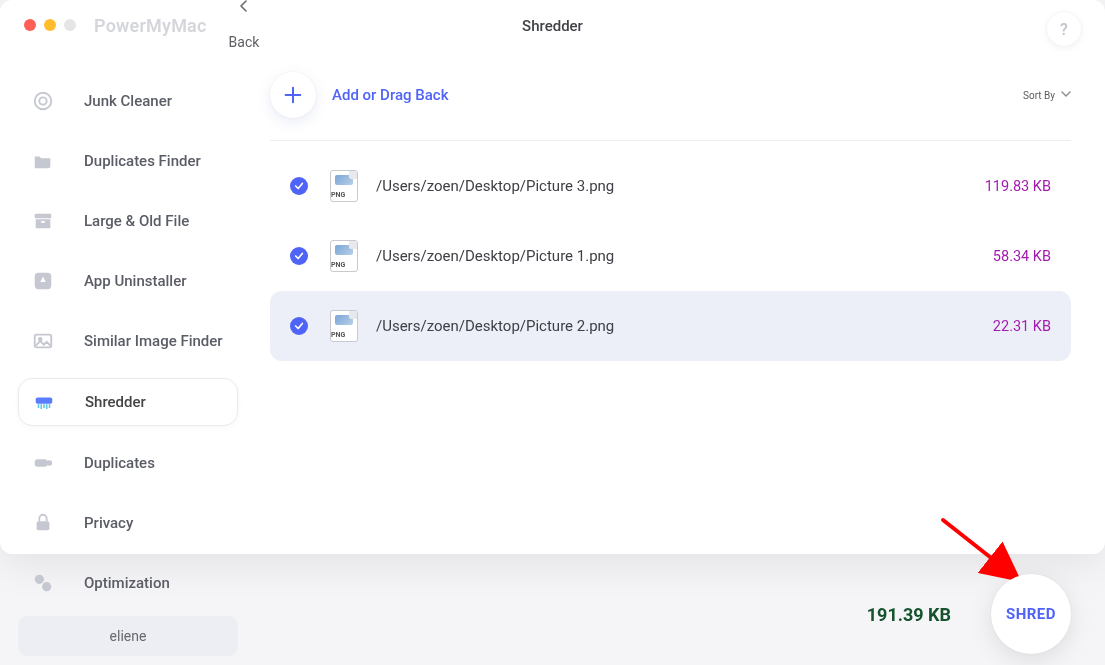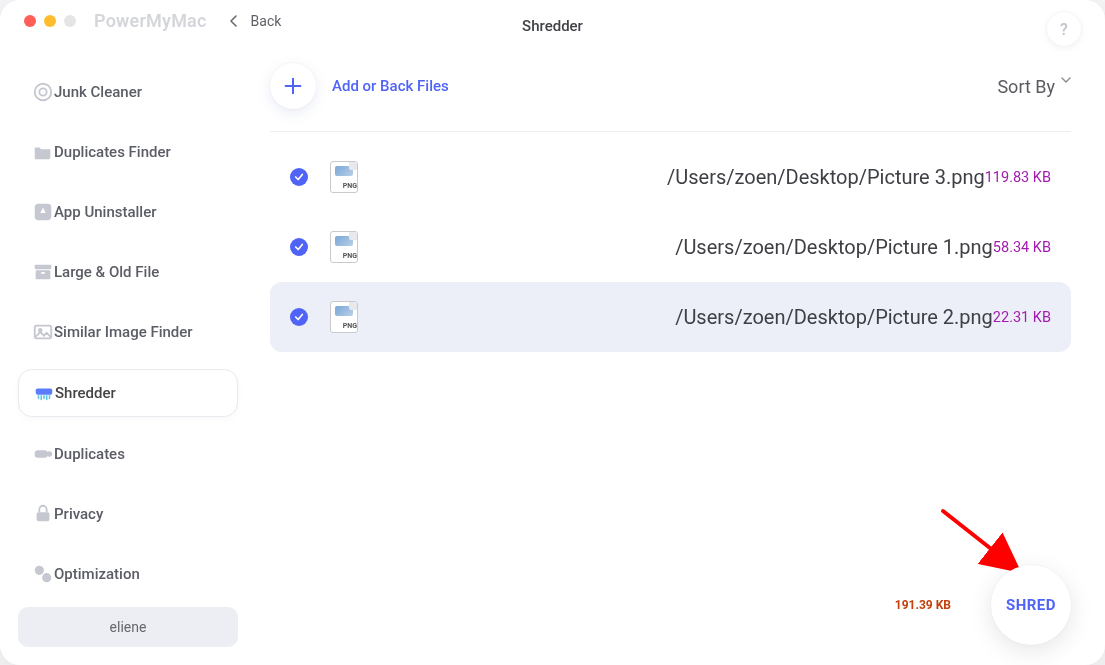--- a/index.html
+++ b/index.html
@@ -1,52 +1,52 @@
 <!DOCTYPE html>
 <html><head>
 <meta charset="utf-8">
 <style>
 * { margin: 0; padding: 0; box-sizing: border-box; font-family: -apple-system, BlinkMacSystemFont, "Segoe UI", Roboto, sans-serif; }
 body { background: #f5f5f7; width: 1105px; height: 665px; overflow: hidden; }
-.window { width: 1105px; height: 665px; background: #ffffff; border-radius: 20px; position: relative; box-shadow: 0 10px 40px rgba(0,0,0,0.08); display: flex; flex-direction: column; }
+.window { width: 1105px; height: 554px; background: #ffffff; border-radius: 12px; position: relative; box-shadow: 0 10px 40px rgba(0,0,0,0.08); display: flex; flex-direction: column; }
 .titlebar { height: 52px; display: flex; align-items: center; padding: 0 24px; position: relative; }
 .traffic { display: flex; gap: 8px; }
 .traffic span { width: 12px; height: 12px; border-radius: 50%; display: block; }
 .traffic .red { background: #ff5f56; }
 .traffic .yellow { background: #ffbd2e; }
 .traffic .grey { background: #e5e5e5; }
 .app-name { margin-left: 18px; color: #d5d6db; font-size: 18px; font-weight: 600; letter-spacing: 0.2px; }
-.back { display: flex; align-items: center; margin-left: 22px; color: #5f6066; font-size: 14px; cursor: pointer; gap: 12px; }
+.back { display: flex; align-items: center; margin-left: 22px; color: #5f6066; font-size: 14px; cursor: pointer; gap: 22px; flex-direction: column; }
 .page-title { position: absolute; left: 50%; transform: translateX(-50%); top: 0; height: 52px; display: flex; align-items: center; color: #414248; font-size: 15px; font-weight: 500; }
 .help-btn { position: absolute; right: 24px; top: 12px; width: 34px; height: 34px; border-radius: 50%; background: #fff; box-shadow: 0 2px 8px rgba(0,0,0,0.06), 0 0 0 1px rgba(0,0,0,0.02); display:flex; align-items:center; justify-content:center; color:#c6c7cf; font-weight:600; cursor:pointer; }
 .body { flex:1; display:flex; }
 .sidebar { width: 250px; padding: 28px 12px 18px 18px; display:flex; flex-direction:column; }
 .nav { flex:1; display:flex; flex-direction:column; gap: 14px; }
-.nav-item { display:flex; align-items:center; gap: 0; padding: 12px 14px; border-radius: 14px; color:#5b5d66; font-size:15px; font-weight:500; cursor:pointer; }
+.nav-item { display:flex; align-items:center; gap: 30px; padding: 12px 14px; border-radius: 14px; color:#5b5d66; font-size:15px; font-weight:500; cursor:pointer; }
 .nav-item.active { background:#fff; border:1px solid #e9eaf0; box-shadow: 0 2px 6px rgba(0,0,0,0.03); color:#444; }
 .nav-icon { width:22px; height:22px; display:flex; align-items:center; justify-content:center; color:#c5c7d1; }
 .nav-item.active .nav-icon { color:#5a7cff; }
 .user-chip { background:#eceef3; border-radius:10px; height:40px; display:flex; align-items:center; justify-content:center; color:#67686e; font-size:14px; margin-top:10px; }
 .main { flex:1; padding: 22px 34px 0 20px; display:flex; flex-direction:column; position:relative; }
 .toolbar { display:flex; align-items:center; gap: 16px; padding-bottom: 22px; border-bottom:1px solid #eceef3; }
 .add-btn { width:46px; height:46px; border-radius:50%; background:#fff; box-shadow: 0 4px 14px rgba(80,100,180,0.12), 0 0 0 1px rgba(0,0,0,0.02); display:flex; align-items:center; justify-content:center; cursor:pointer; }
 .add-label { color:#4f63f7; font-size:15px; font-weight:500; cursor:pointer; }
 .deselect-btn { background:#eceef3; border-radius:10px; padding:8px 14px; color:#65666c; font-size:14px; cursor:pointer; margin-left:6px; }
-.sortby { margin-left:auto; color:#5a5b61; font-size:18px; display:flex; align-items:flex-start; gap:6px; cursor:pointer; }
+.sortby { margin-left:auto; color:#5a5b61; font-size:10px; display:flex; align-items:flex-start; gap:6px; cursor:pointer; }
 .list { margin-top:10px; display:flex; flex-direction:column; }
 .row { display:flex; align-items:center; height:70px; padding: 0 20px; border-radius:12px; }
 .row.selected { background:#eceff8; }
 .check { width:18px; height:18px; border-radius:50%; background:#4f63f7; display:flex; align-items:center; justify-content:center; flex-shrink:0; }
-.fileicon { width:28px; height:32px; margin-left:22px; border:1px solid #c9cacd; border-radius:3px; position:relative; background:#fff; display:flex; align-items:flex-end; justify-content:flex-end; font-size:7px; font-weight:700; color:#555; padding-bottom:2px; }
+.fileicon { width:28px; height:32px; margin-left:22px; border:1px solid #c9cacd; border-radius:3px; position:relative; background:#fff; display:flex; align-items:flex-end; justify-content:flex-start; font-size:7px; font-weight:700; color:#555; padding-bottom:2px; }
 .fileicon::before { content:""; position:absolute; top:4px; left:4px; right:4px; height:10px; background:linear-gradient(135deg,#7aa6d6,#b8d0e8); border-radius:2px; }
 .fileicon::after { content:""; position:absolute; top:0; right:0; width:8px; height:8px; background:#e8e9ec; border-bottom-left-radius:2px; }
-.filepath { margin-left:18px; color:#3f4045; font-size:20px; flex:1;text-align:right; }
+.filepath { margin-left:18px; color:#3f4045; font-size:15px; flex:1; }
 .filesize { color:#a21caf; font-size:14.5px; }
 .footer { position:absolute; bottom:20px; right:34px; display:flex; align-items:center; gap:40px; }
-.total { color:#c2410c; font-weight:700; font-size:12px; }
+.total { color:#14532d; font-weight:700; font-size:18px; }
 .shred-btn { width:80px; height:80px; border-radius:50%; background:#fff; box-shadow: 0 6px 24px rgba(0,0,0,0.10), 0 0 0 1px rgba(0,0,0,0.02); display:flex; align-items:center; justify-content:center; color:#4f63f7; font-weight:700; font-size:15px; cursor:pointer; letter-spacing:0.5px; }
 .arrow-annot { position:absolute; bottom:88px; right:78px; pointer-events:none; }
 </style>
 </head>
 <body>
 
 <div class="window">
 
   <div class="titlebar">
     <div class="traffic">
@@ -86,36 +86,36 @@
             <svg width="22" height="22" viewBox="0 0 24 24" fill="currentColor">
                 <path d="M3 7h5l2 2h10v9a2 2 0 0 1-2 2H4a1 1 0 0 1-1-1V7z"></path>
               </svg>
           </span>
           <span>Duplicates Finder</span>
         </div>
 
         <div class="nav-item">
           <span class="nav-icon">
             <svg width="22" height="22" viewBox="0 0 24 24" fill="currentColor">
-                <rect x="3" y="3" width="18" height="18" rx="4"></rect>
-                <path d="M12 7l3 6h-6z" fill="#fff"></path>
-              </svg>
-          </span>
-          <span>App Uninstaller</span>
-        </div>
-
-        <div class="nav-item">
-          <span class="nav-icon">
-            <svg width="22" height="22" viewBox="0 0 24 24" fill="currentColor">
                 <rect x="3" y="4" width="18" height="5" rx="1"></rect>
                 <rect x="4" y="10" width="16" height="10" rx="1"></rect>
                 <rect x="10" y="12" width="4" height="2" fill="#fff"></rect>
               </svg>
           </span>
           <span>Large &amp; Old File</span>
+        </div>
+
+        <div class="nav-item">
+          <span class="nav-icon">
+            <svg width="22" height="22" viewBox="0 0 24 24" fill="currentColor">
+                <rect x="3" y="3" width="18" height="18" rx="4"></rect>
+                <path d="M12 7l3 6h-6z" fill="#fff"></path>
+              </svg>
+          </span>
+          <span>App Uninstaller</span>
         </div>
 
         <div class="nav-item">
           <span class="nav-icon">
             <svg width="22" height="22" viewBox="0 0 24 24" fill="none" stroke="currentColor" stroke-width="2">
                 <rect x="3" y="5" width="18" height="14" rx="2"></rect>
                 <circle cx="9" cy="10" r="1.5" fill="currentColor"></circle>
                 <path d="M4 17l5-5 4 4 3-3 4 4"></path>
               </svg>
           </span>
@@ -169,21 +169,21 @@
       </div>
     </div>
 
     <div class="main">
       <div class="toolbar">
         <div class="add-btn">
           <svg width="22" height="22" viewBox="0 0 24 24">
               <path d="M12 4v16M4 12h16" stroke="#4f63f7" stroke-width="2.2" stroke-linecap="round"></path>
             </svg>
         </div>
-        <span class="add-label">Add or Back Files</span>
+        <span class="add-label">Add or Drag Back</span>
         <div class="sortby">
           <span>Sort By</span>
           <svg width="10" height="8" viewBox="0 0 10 8">
               <path d="M1 2l4 4 4-4" stroke="#8a8b91" stroke-width="1.4" fill="none" stroke-linecap="round" stroke-linejoin="round"></path>
             </svg>
         </div>
       </div>
 
       <div class="list">
 

